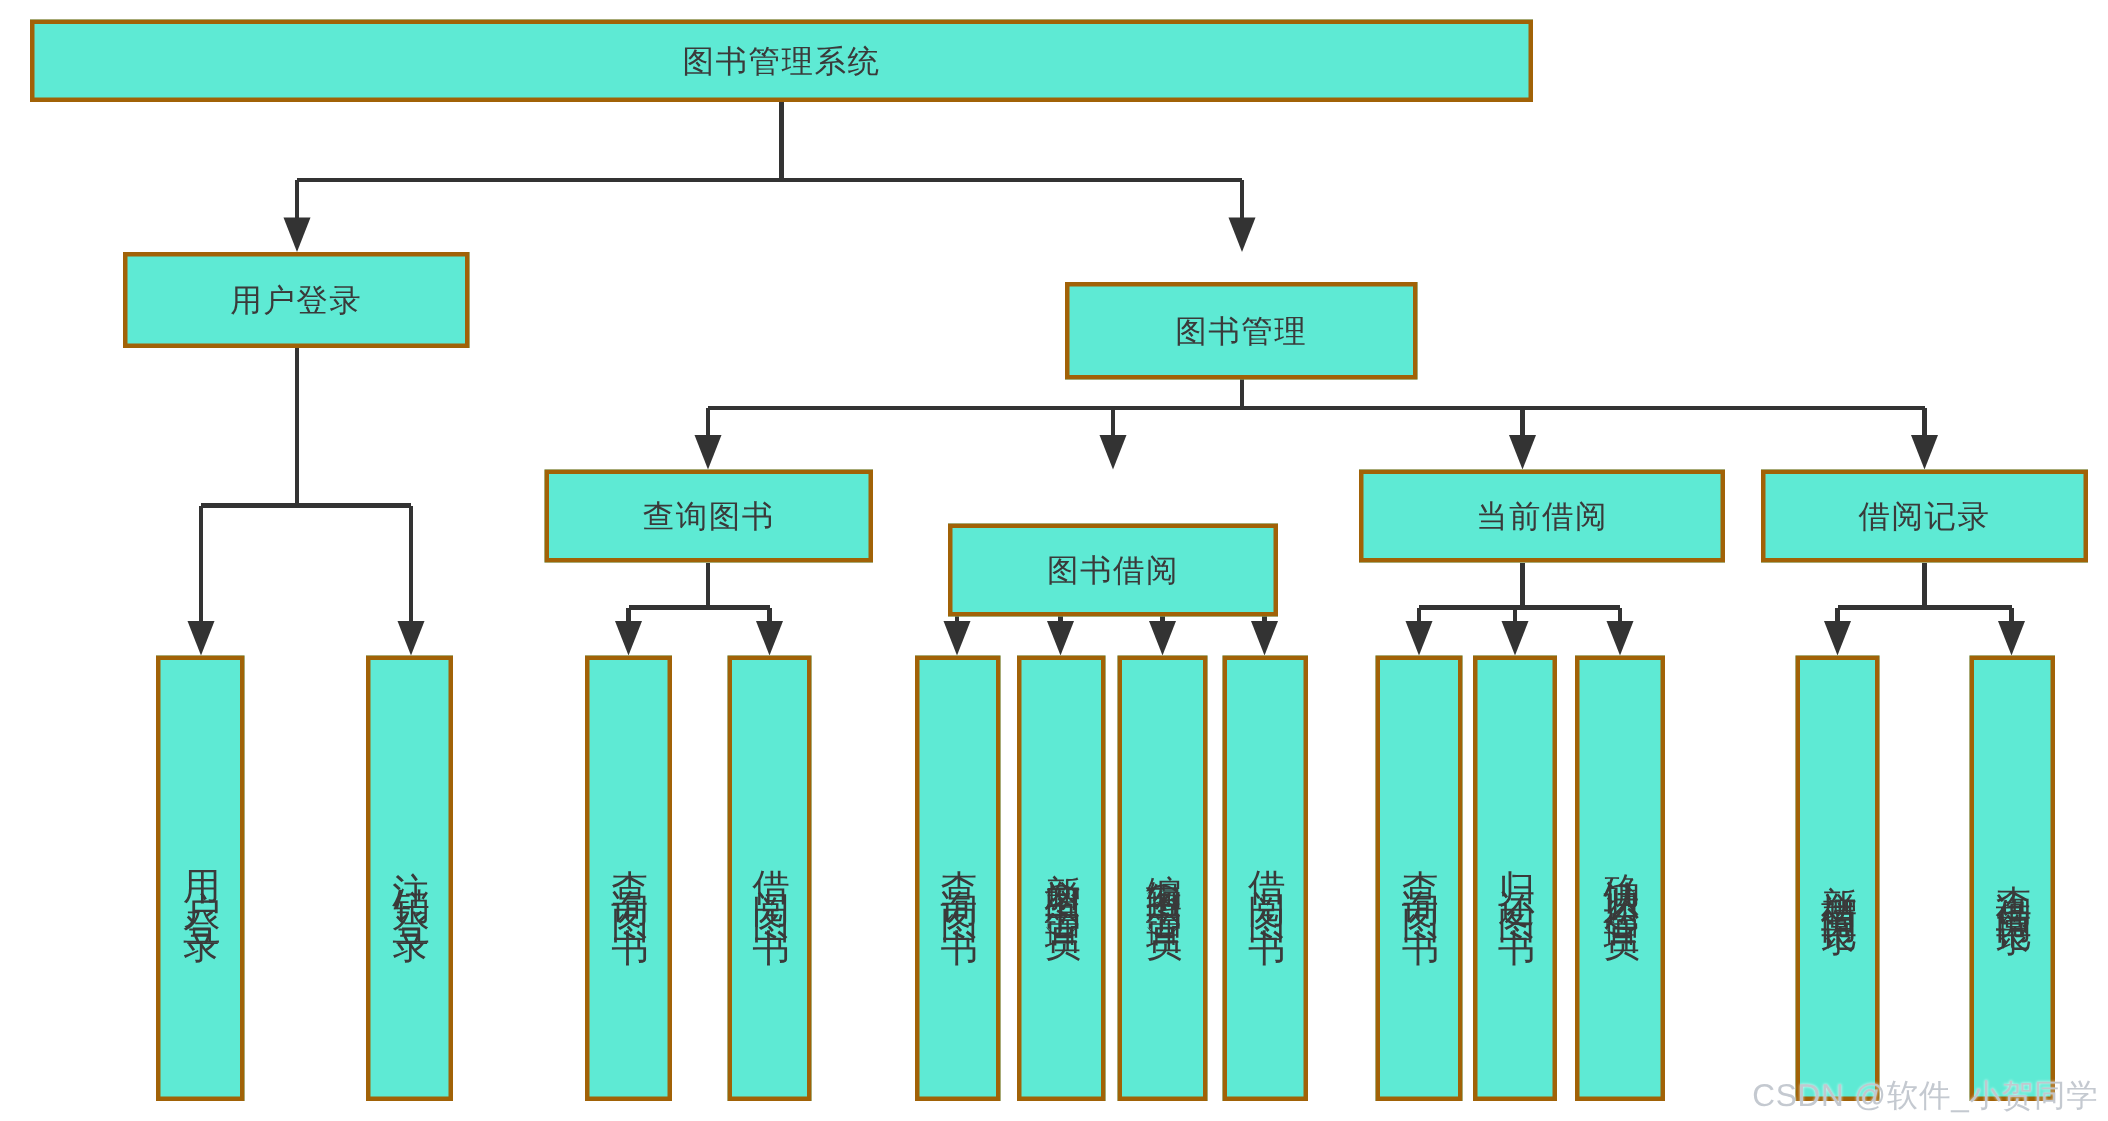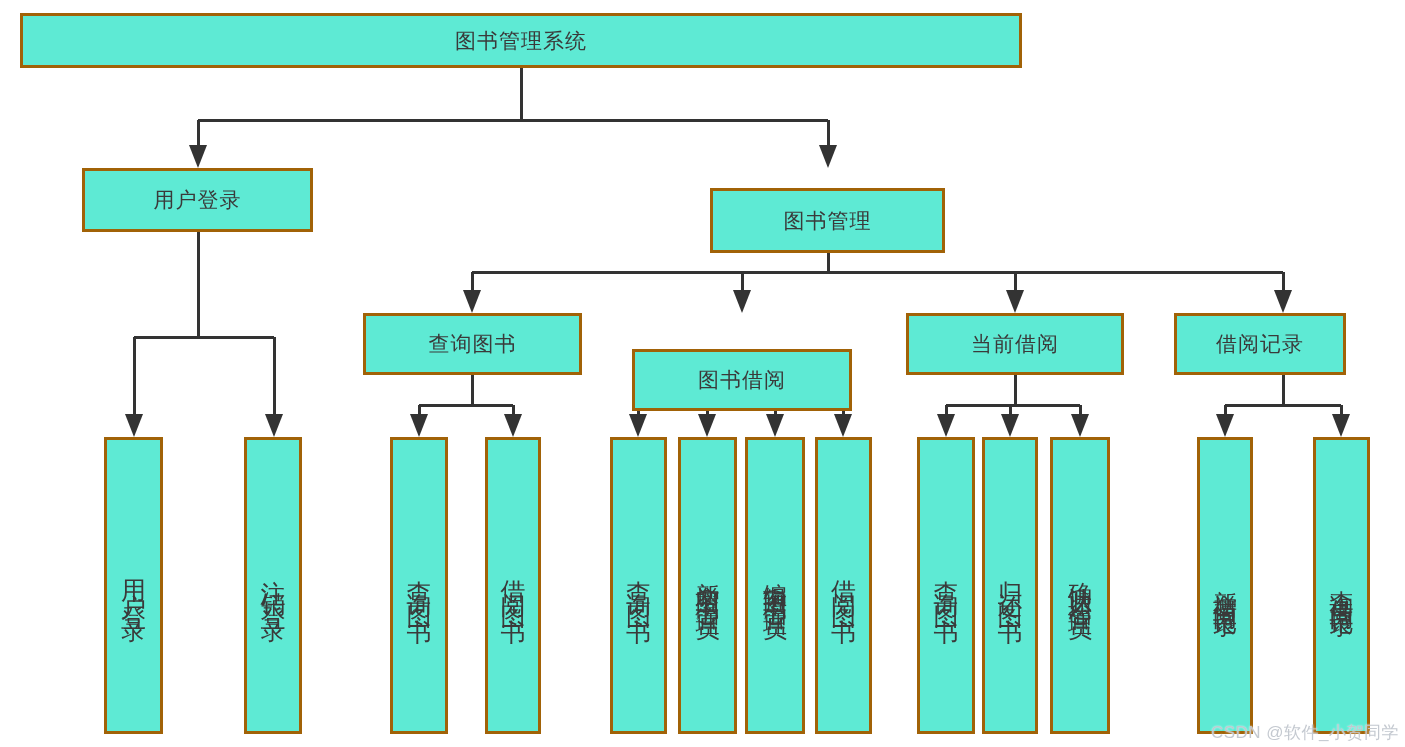--- a/index.html
+++ b/index.html
@@ -59,21 +59,21 @@
   .vbox .vlabel.tight {
     letter-spacing: 5px;
     font-size: 24px;
   }
 
   .watermark {
     position: absolute;
     right: 6px;
     bottom: 3px;
     z-index: 3;
-    font-size: 17px;
+    font-size: 21px;
     color: rgba(193, 198, 205, 0.95);
     text-shadow: 0 0 2px rgba(255,255,255,0.9);
     letter-spacing: 0.5px;
     white-space: nowrap;
     margin-top: 16px;
   }
 </style>
 </head>
 <body>
 
@@ -155,24 +155,24 @@
   <div class="node hbox" style="left:710px; top:168px; width:235px; height:65px;margin-top:20px;">
     <span>图书管理</span>
   </div>
 
   <div class="node hbox" style="left:363px; top:313px; width:219px; height:62px;">
     <span>查询图书</span>
   </div>
   <div class="node hbox" style="left:632px; top:313px; width:220px; height:62px;margin-top:36px;">
     <span>图书借阅</span>
   </div>
-  <div class="node hbox" style="left:906px; top:313px; width:218px; height:62px;">
+  <div class="node hbox" style="left:906px; top:313px; width:244px; height:62px;">
     <span>当前借阅</span>
   </div>
-  <div class="node hbox" style="left:1174px; top:313px; width:172px; height:62px;">
+  <div class="node hbox" style="left:1174px; top:313px; width:218px; height:62px;">
     <span>借阅记录</span>
   </div>
 
   <div class="node vbox" style="left:104px; width:59px;">
     <span class="vlabel">用户登录</span>
   </div>
   <div class="node vbox" style="left:244px; width:58px;">
     <span class="vlabel">注销登录</span>
   </div>
 

